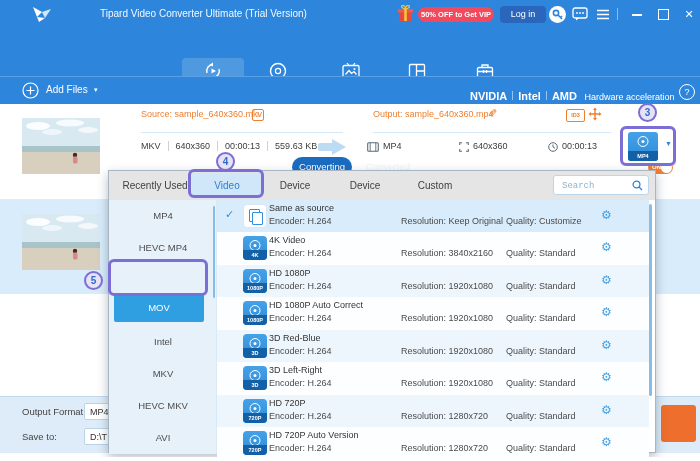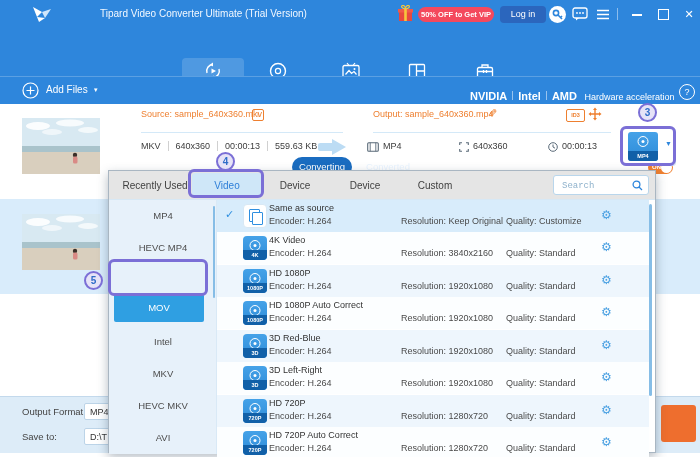--- a/index.html
+++ b/index.html
@@ -377,21 +377,21 @@
       <span class="renc">Encoder: H.264</span>
       <span class="rres">Resolution: 1280x720</span>
       <span class="rqual">Quality: Standard</span>
       <span class="rgear">⚙</span>
     </div>
     <div class="prow r-even" style="top:256px">
       <span class="ricon">
           <span class="reel"></span>
           <span class="band">720P</span>
         </span>
-      <span class="rtitle">HD 720P Auto Correct</span>
+      <span class="rtitle">HD 720P Auto Version</span>
       <span class="renc">Encoder: H.264</span>
       <span class="rres">Resolution: 1280x720</span>
       <span class="rqual">Quality: Standard</span>
       <span class="rgear">⚙</span>
     </div>
     <span class="rscroll"></span>
   </div>
 
   <div class="annbox" style="left:620px;top:126px;width:56px;height:40px"></div>
   <span class="anncircle" style="left:638px;top:103px">3</span>

